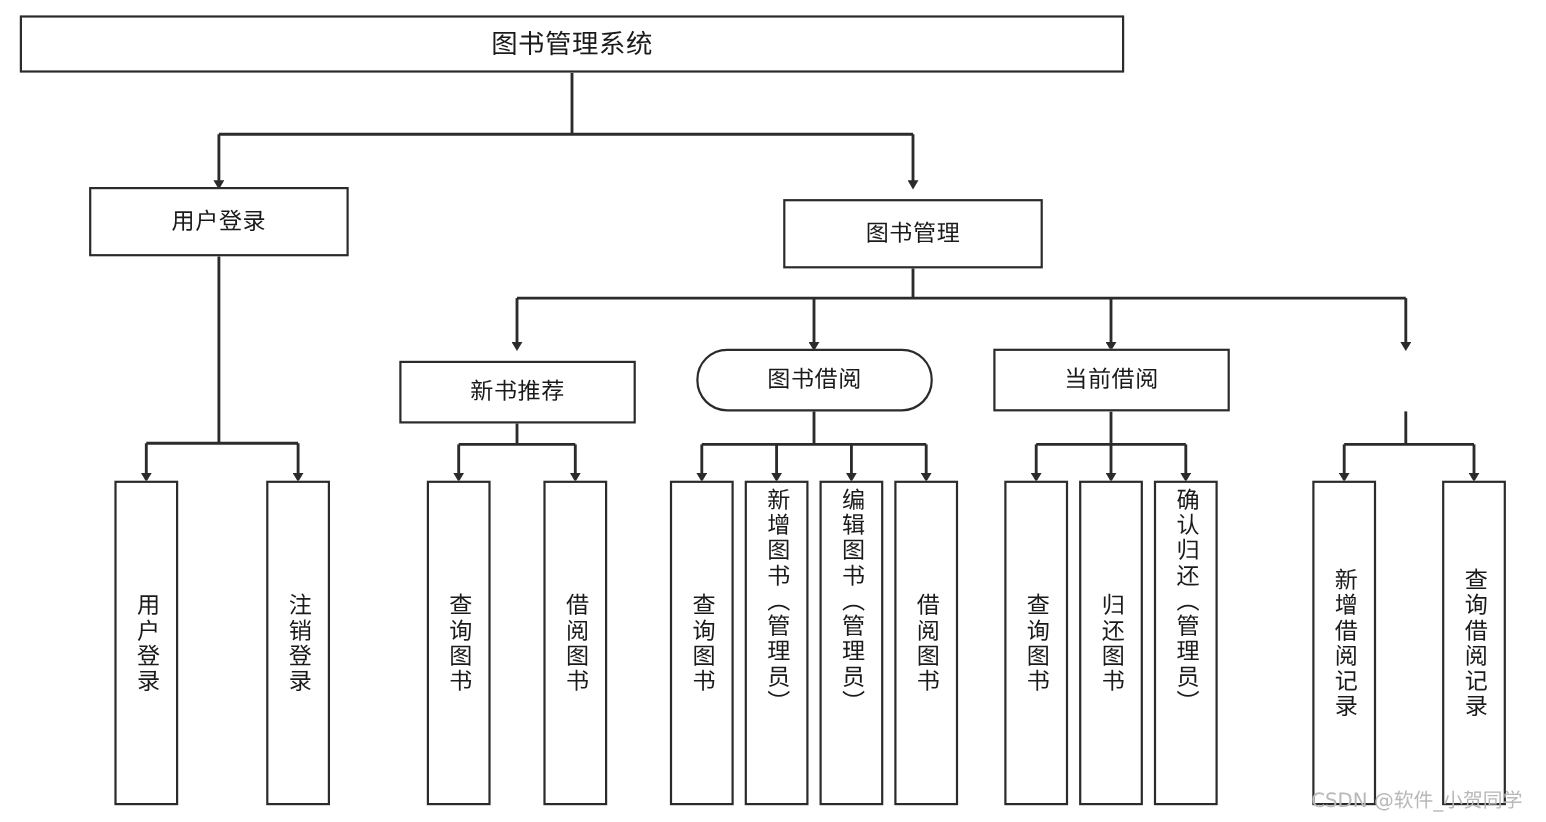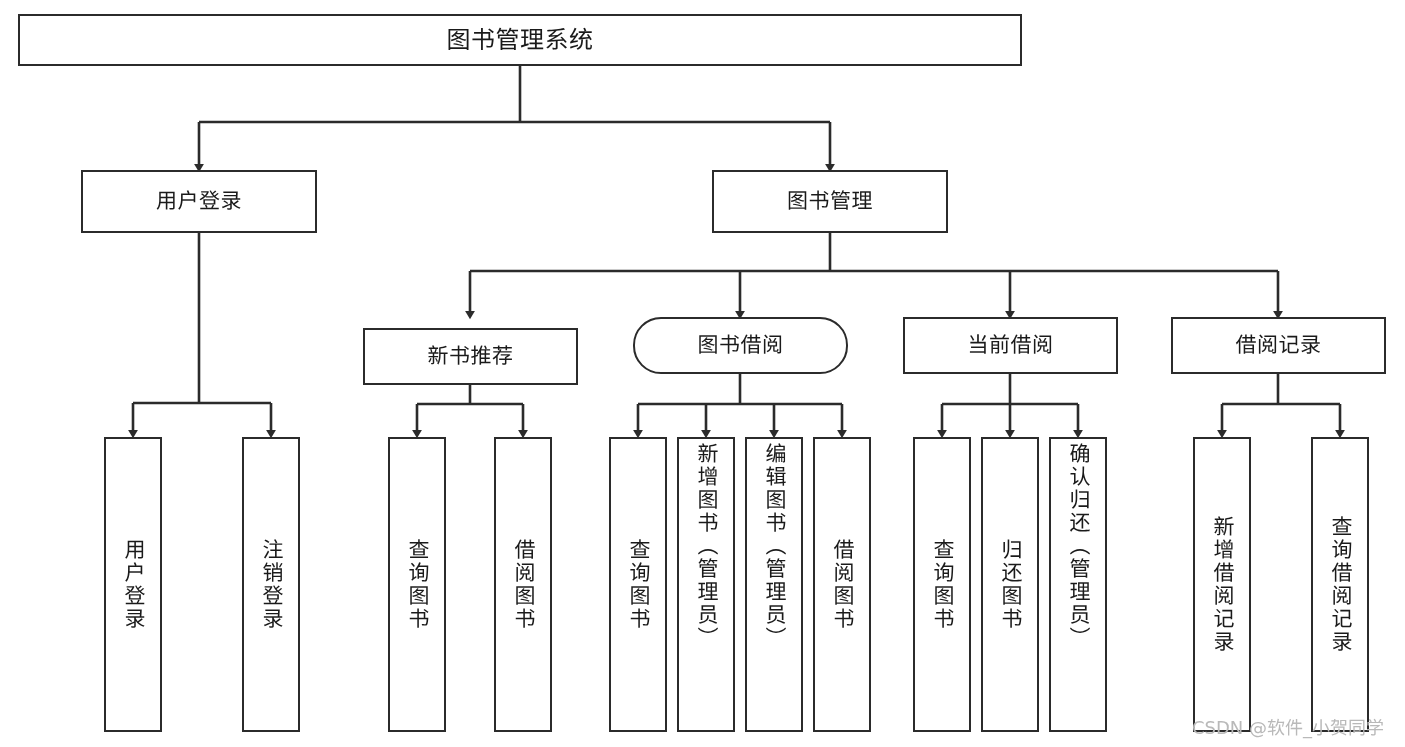--- a/index.html
+++ b/index.html
@@ -133,36 +133,33 @@
     </g>
   </svg>
 
   <div class="node horiz root" style="left:18px; top:14px; width:1004px; height:52px;">
     <span class="label">图书管理系统</span>
   </div>
 
   <div class="node horiz" style="left:81px; top:170px; width:236px; height:63px;">
     <span class="label">用户登录</span>
   </div>
-  <div class="node horiz" style="left:712px; top:170px; width:236px; height:63px;">
+  <div class="node horiz" style="left:712px; top:181px; width:236px; height:63px;">
     <span class="label">图书管理</span>
   </div>
 
   <div class="node horiz" style="left:363px; top:317px; width:215px; height:57px;margin-top:11px;">
     <span class="label">新书推荐</span>
   </div>
   <div class="node horiz" style="left:633px; top:317px; width:215px; height:57px;border-radius:28px;">
     <span class="label">图书借阅</span>
   </div>
   <div class="node horiz" style="left:903px; top:317px; width:215px; height:57px;">
     <span class="label">当前借阅</span>
   </div>
-  <div class="node horiz" style="left:1171px; top:317px; width:215px; height:57px;">
-    <span class="label">借阅记录</span>
-  </div>
 
   <div class="node vert mid" style="left:104px; top:437px; width:58px; height:295px;">
     <span class="label">用户登录</span>
   </div>
   <div class="node vert mid" style="left:242px; top:437px; width:58px; height:295px;">
     <span class="label">注销登录</span>
   </div>
 
   <div class="node vert mid" style="left:388px; top:437px; width:58px; height:295px;">
     <span class="label">查询图书</span>

